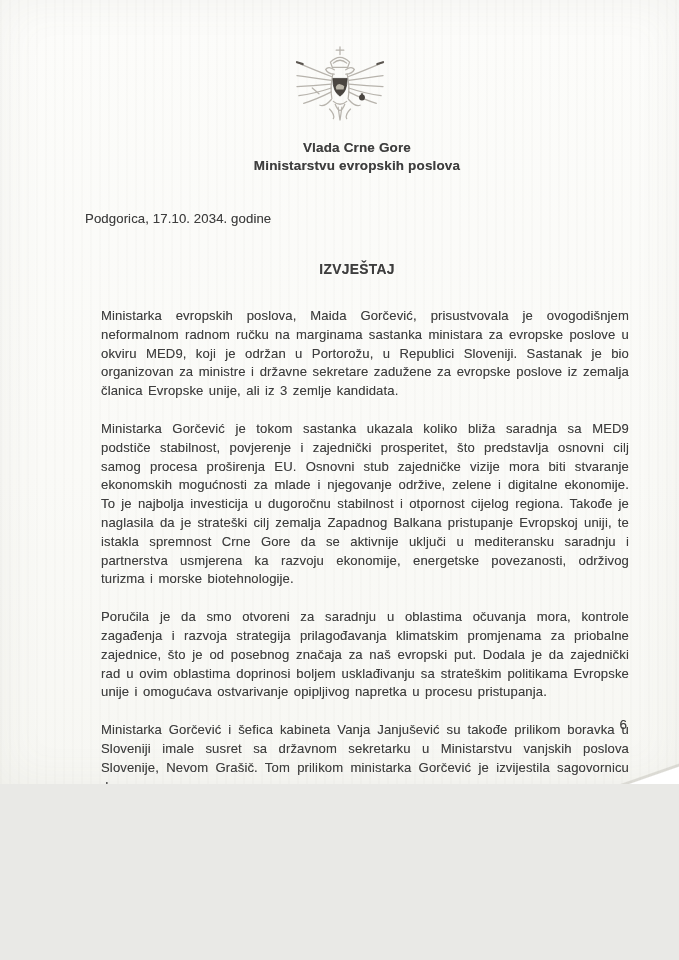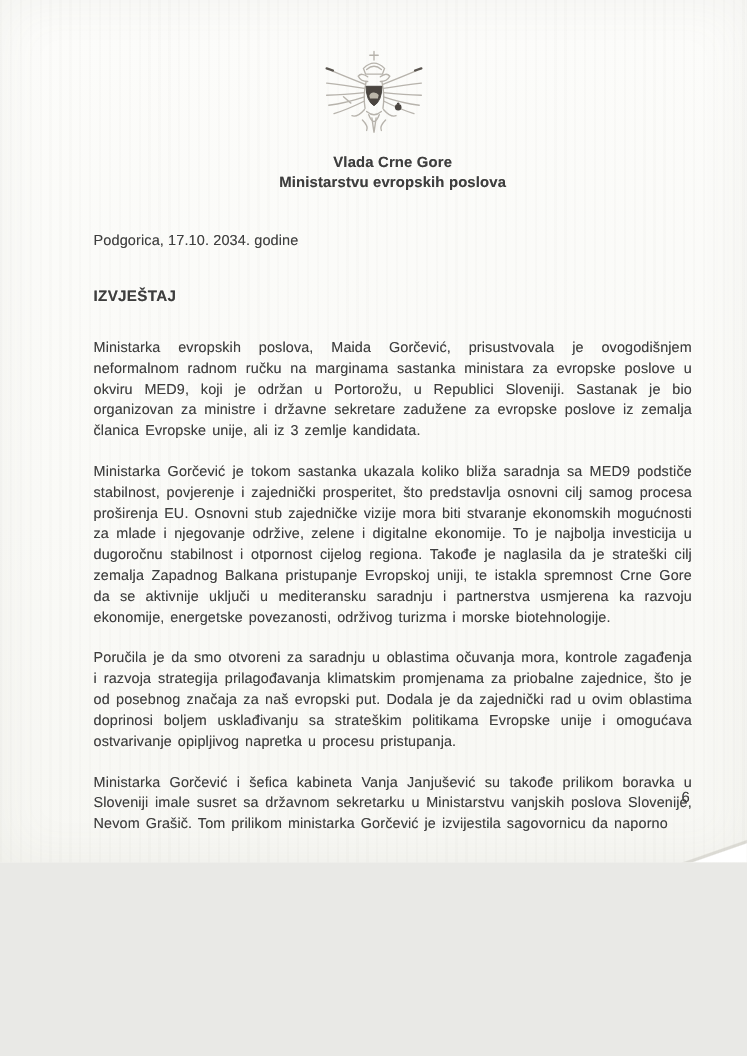--- a/index.html
+++ b/index.html
@@ -38,37 +38,37 @@
     text-shadow:0 0 .5px rgba(62,62,62,.55);
   }
   .dateline{
     margin-top:37px;
     font-size:13.2px;
     letter-spacing:.1px;
     text-shadow:0 0 .4px rgba(62,62,62,.4);
   }
   .title{
     margin-top:36px;
-    text-align:left;
+    text-align:center;
     font-weight:bold;
     font-size:13.8px;line-height:16px;
     letter-spacing:.3px;
     text-shadow:0 0 .5px rgba(62,62,62,.55);
   }
   .subtitle{
     margin:3px auto 0;
     max-width:560px;
     text-align:center;
     font-weight:bold;
     font-size:13.4px;line-height:21px;
     letter-spacing:.1px;
     text-shadow:0 0 .5px rgba(62,62,62,.55);
   }
   .body-text p{
-    margin:0 0 19px 0;
+    margin:0 0 19px 16px;
     text-align:justify;
     font-size:13.1px;line-height:18.8px;
     word-spacing:1.6px;
     letter-spacing:.12px;
     text-shadow:0 0 .45px rgba(62,62,62,.42);
   }
   .body-text{margin-top:29px;}
   .pagenum{
     position:absolute;
     right:52px;bottom:52px;

